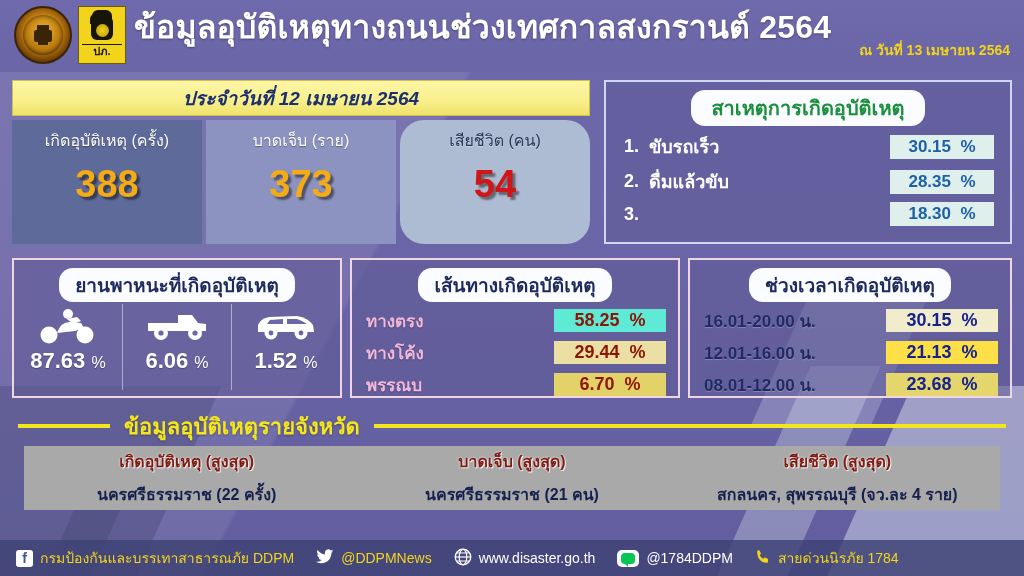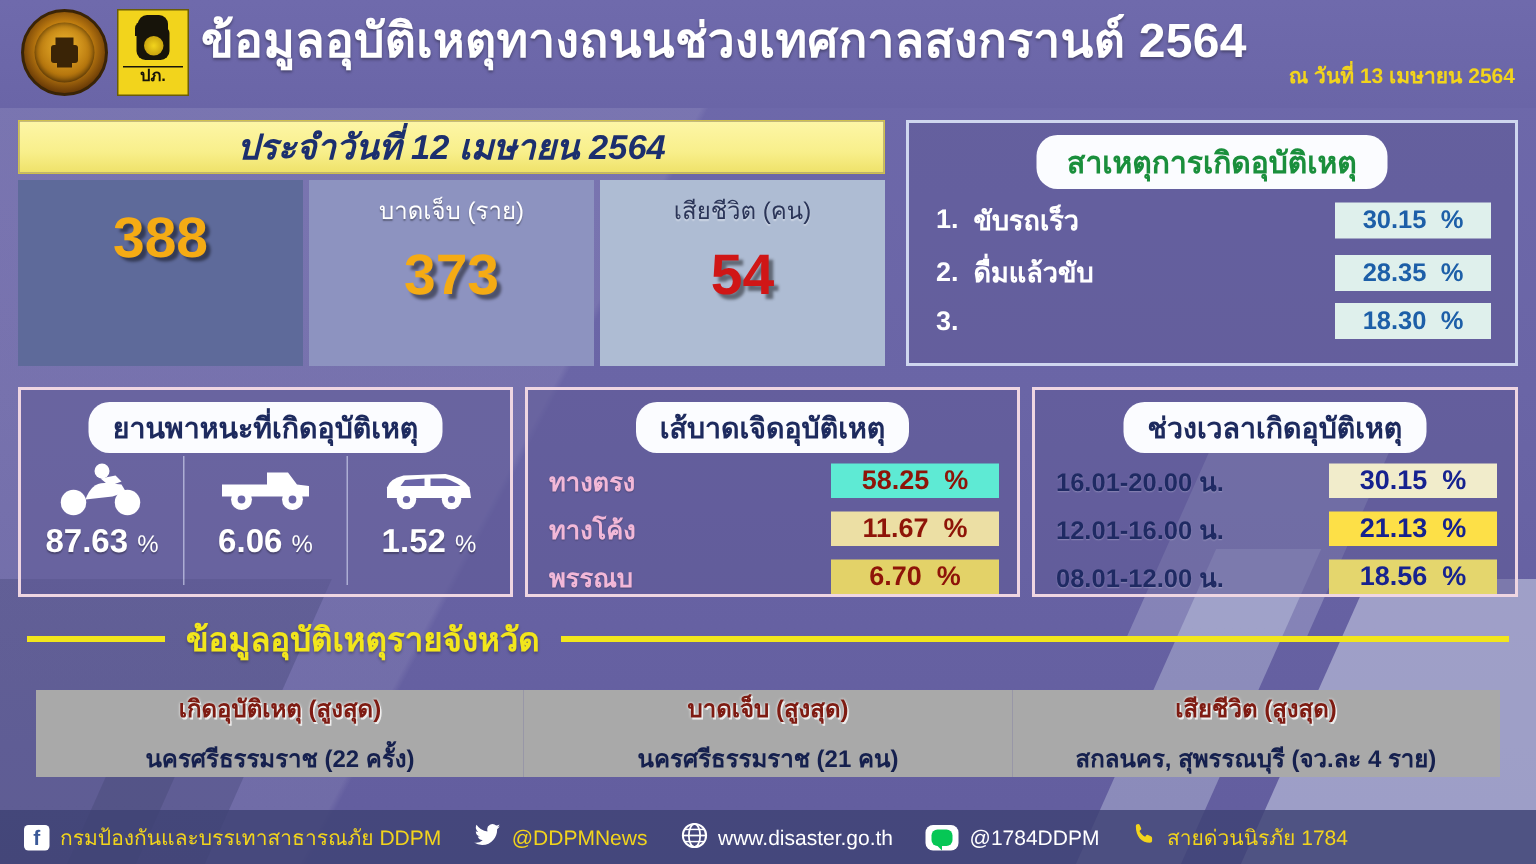--- a/index.html
+++ b/index.html
@@ -106,32 +106,32 @@
   }
 
   
   .date-banner {
     position: absolute; left: 12px; top: 80px; width: 578px; height: 36px;
     background: linear-gradient(180deg,#fdf6a6 0%,#f8ef8b 60%,#efe26a 100%);
     border: 1px solid #cfc04e;
     display: flex; align-items: center; justify-content: center;
   }
   .date-banner span {
-    font-size: 23px; font-weight: bold; font-style: italic; color: #1c2f6e;
+    font-size: 19px; font-weight: bold; font-style: italic; color: #1c2f6e;
     white-space: nowrap;
   }
 
   
   .stats { position: absolute; left: 12px; top: 120px; width: 578px; height: 124px; display: flex; gap: 4px; }
   .stat {
     flex: 1; display: flex; flex-direction: column; align-items: center; padding-top: 8px;
   }
   .stat.s1 { background: #5e6a9a; }
   .stat.s2 { background: #8d93c0; }
-  .stat.s3 { background: #aebcd3; }
+  .stat.s3 { background: #aebcd3; border-radius: 24px; }
   .stat .label { font-size: 16px; color: #ffffff; text-shadow: 0 1px 1px rgba(0,0,0,.35); white-space: nowrap; }
   .stat.s3 .label { color: #2b3558; text-shadow: 0 1px 1px rgba(255,255,255,.4); }
   .stat .value {
     font-size: 38px; font-weight: bold; line-height: 62px;
     color: #f5ab14; text-shadow: 3px 3px 2px rgba(0,0,0,.45);
   }
   .stat.s3 .value { color: #d01616; }
 
   
   .panel {
@@ -208,22 +208,22 @@
     display: flex; align-items: center; gap: 14px; padding: 0 18px;
   }
   .prov-head .line { height: 4px; background: #f2e61c; }
   .prov-head .line.left  { width: 92px; flex: 0 0 92px; }
   .prov-head .line.right { flex: 1 1 auto; }
   .prov-head .t {
     font-size: 22px; font-weight: bold; color: #f2e61c; white-space: nowrap;
     text-shadow: 0 1px 2px rgba(0,0,0,.3);
   }
   .prov-boxes {
-    position: absolute; left: 0; top: 446px; width: 1024px; height: 86px;
-    display: flex; padding: 0 24px; align-items: center;
+    position: absolute; left: 0; top: 446px; width: 1024px; height: 64px;
+    display: flex; padding: 0 24px;
   }
   .prov-box {
     flex: 1; background: #a9a9a9; display: flex; flex-direction: column;
     align-items: center; justify-content: center; gap: 8px;
   }
   .prov-box .ph {
     font-size: 16px; font-weight: bold; color: #7e1b12;
     text-shadow: 0 0 2px #ffffff, 1px 1px 0 rgba(255,255,255,.75);
     white-space: nowrap;
   }
@@ -287,20 +287,21 @@
     <div class="header-title">ข้อมูลอุบัติเหตุทางถนนช่วงเทศกาลสงกรานต์ 2564</div>
     <div class="header-date">ณ วันที่ 13 เมษายน 2564</div>
   </div>
 
   <div class="date-banner">
     <span>ประจำวันที่ 12 เมษายน 2564</span>
   </div>
 
   <div class="stats">
     <div class="stat s1">
+      <div class="label">เกิดอุบัติเหตุ (ครั้ง)</div>
       <div class="value">388</div>
     </div>
     <div class="stat s2">
       <div class="label">บาดเจ็บ (ราย)</div>
       <div class="value">373</div>
     </div>
     <div class="stat s3">
       <div class="label">เสียชีวิต (คน)</div>
       <div class="value">54</div>
     </div>
@@ -389,35 +390,35 @@
         <div class="pct">
           <span>1.52</span>
           <span class="u">%</span>
         </div>
       </div>
     </div>
   </div>
 
   <div class="panel" id="routes">
     <div class="hd-wrap">
-      <div class="panel-head">เส้บาดเจิดอุบัติเหตุ</div>
+      <div class="panel-head">เส้นทางเกิดอุบัติเหตุ</div>
     </div>
     <div class="kv-row r0">
       <div class="k">ทางตรง</div>
       <div class="sp"></div>
       <div class="v">
         <span>58.25</span>
         &nbsp;<span>%</span>
       </div>
     </div>
     <div class="kv-row r1">
       <div class="k">ทางโค้ง</div>
       <div class="sp"></div>
       <div class="v">
-        <span>11.67</span>
+        <span>29.44</span>
         &nbsp;<span>%</span>
       </div>
     </div>
     <div class="kv-row r2">
       <div class="k">พรรณบ</div>
       <div class="sp"></div>
       <div class="v">
         <span>6.70</span>
         &nbsp;<span>%</span>
       </div>
@@ -441,21 +442,21 @@
       <div class="sp"></div>
       <div class="v">
         <span>21.13</span>
         &nbsp;<span>%</span>
       </div>
     </div>
     <div class="kv-row r2">
       <div class="k">08.01-12.00 น.</div>
       <div class="sp"></div>
       <div class="v">
-        <span>18.56</span>
+        <span>23.68</span>
         &nbsp;<span>%</span>
       </div>
     </div>
   </div>
 
   <div class="prov-head">
     <div class="line left"></div>
     <div class="t">ข้อมูลอุบัติเหตุรายจังหวัด</div>
     <div class="line right"></div>
   </div>

